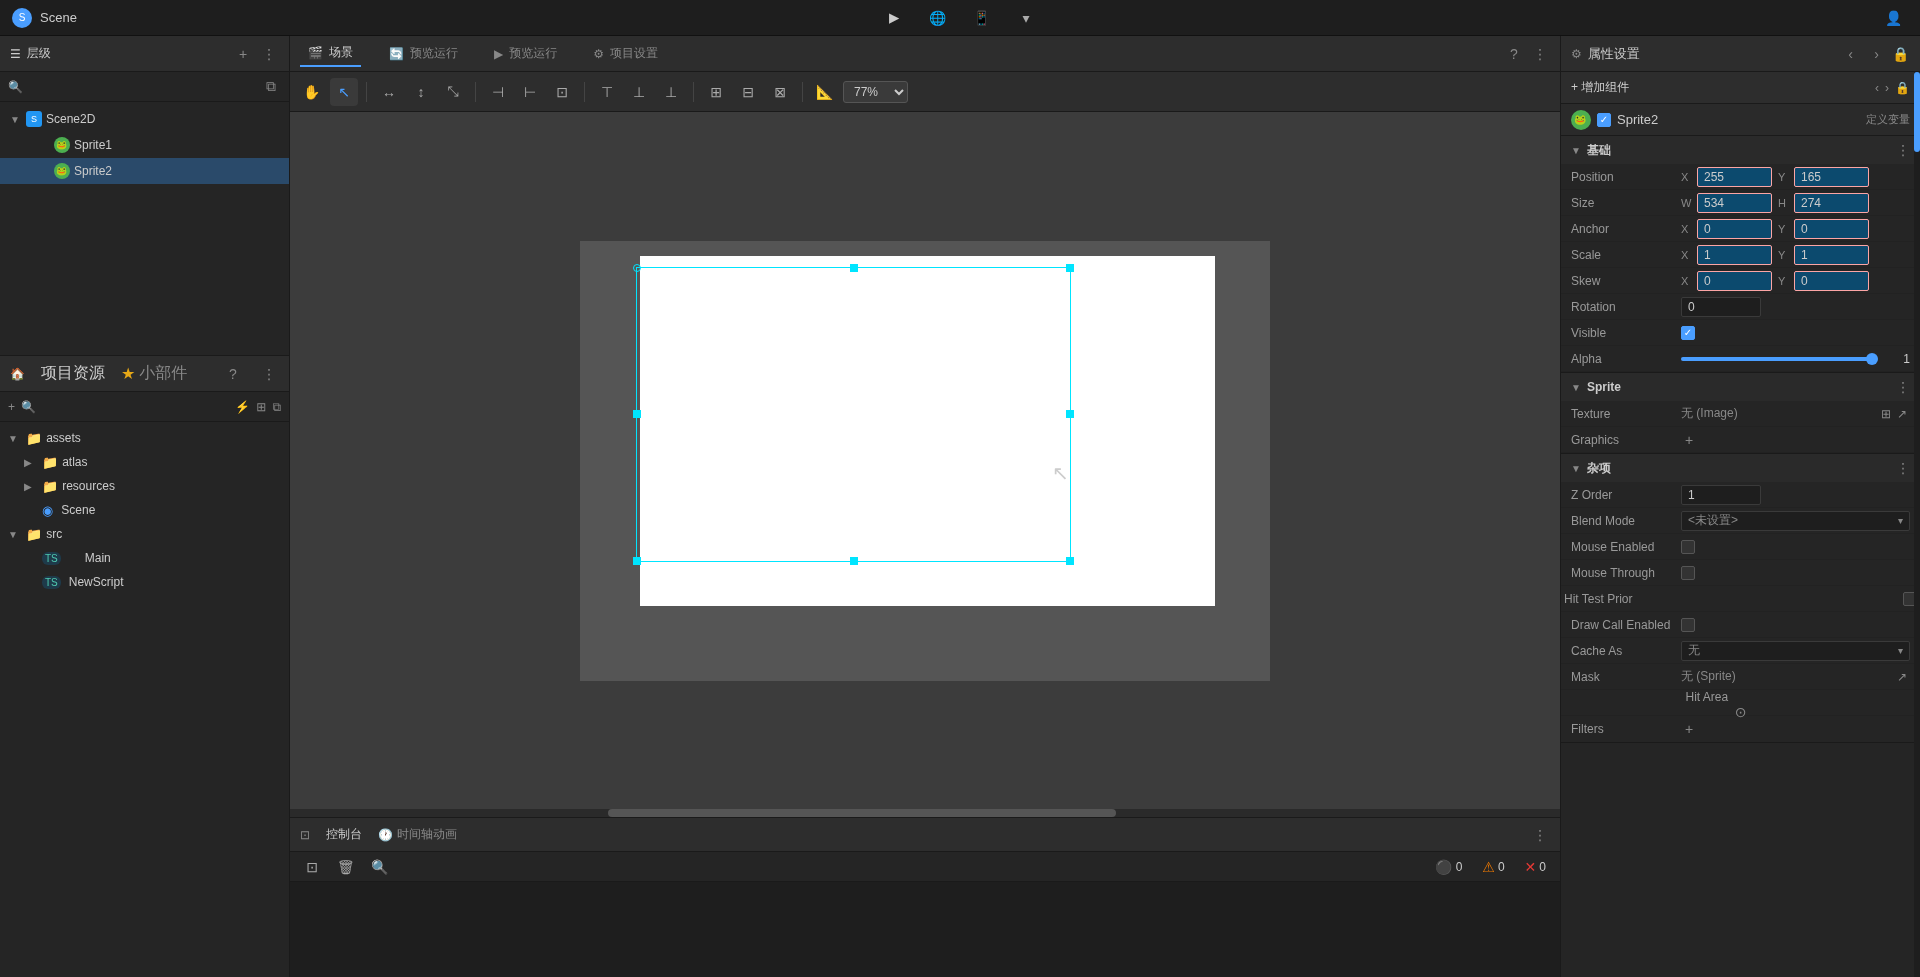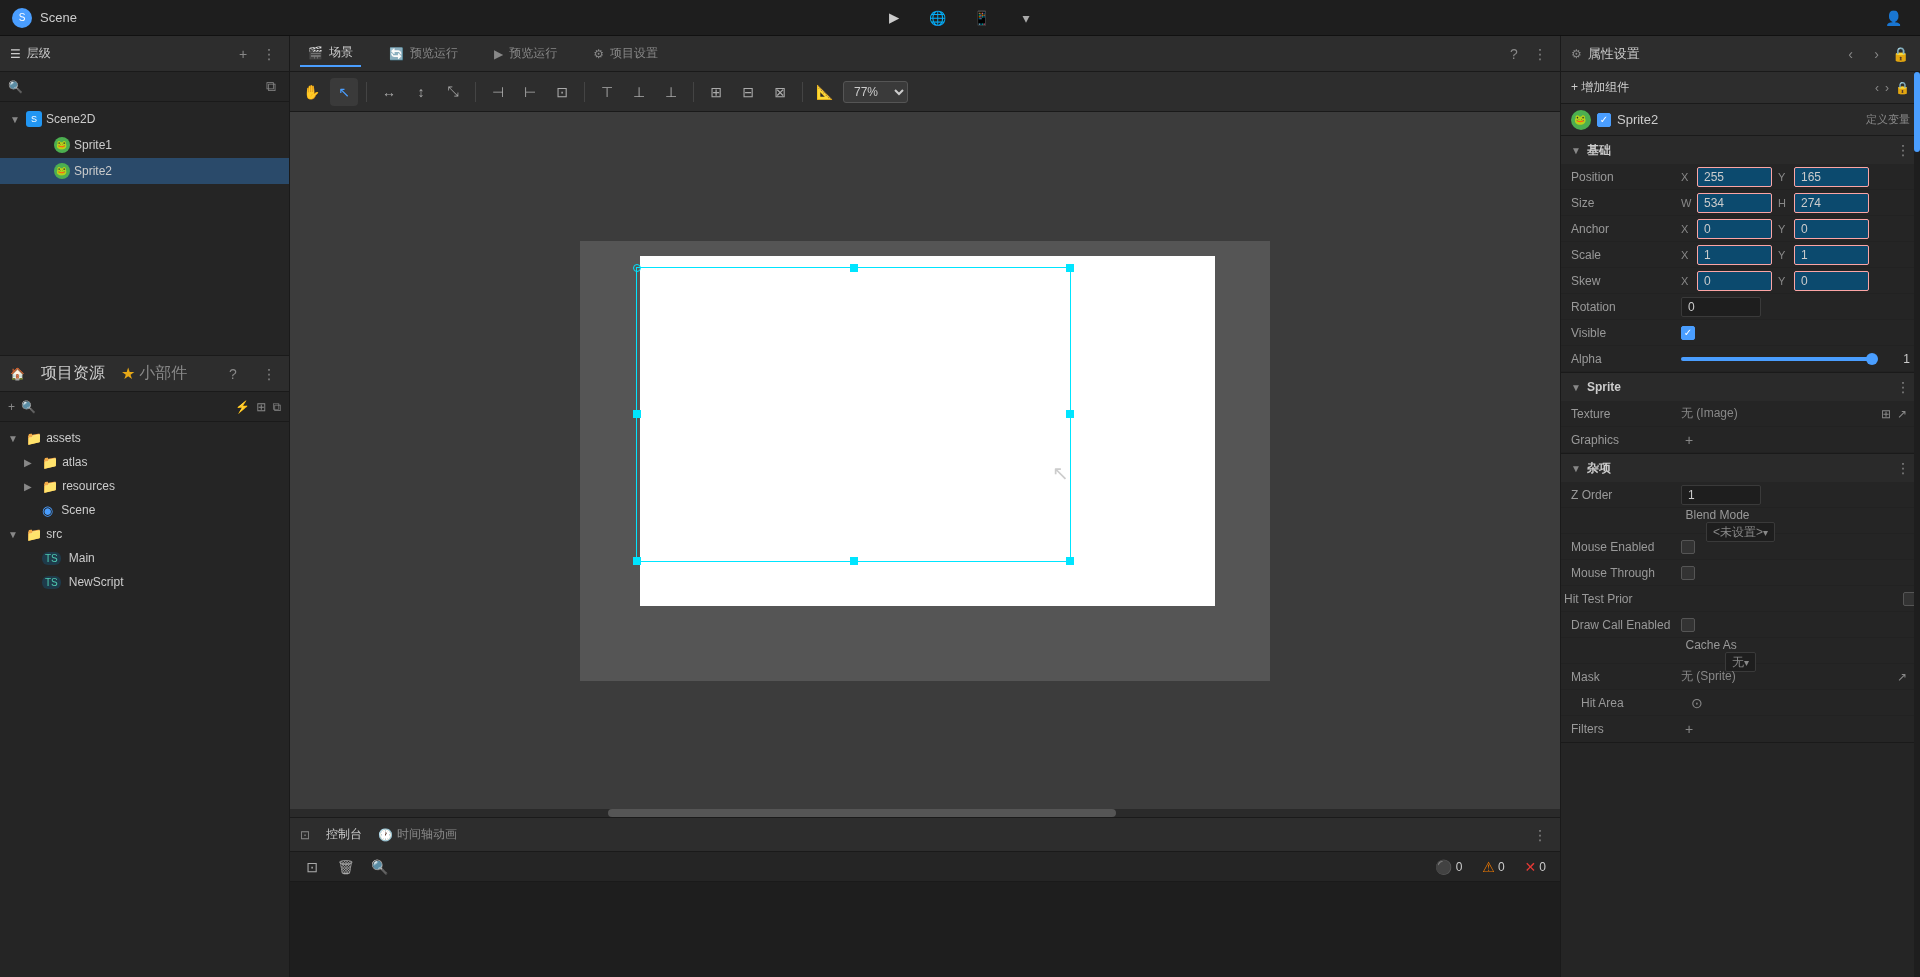--- a/index.html
+++ b/index.html
@@ -536,21 +536,20 @@
       font-size: 14px;
     }
 
     
     .dropdown-row {
       height: 26px;
       display: flex;
       align-items: center;
       padding: 0 10px;
       border-bottom: 1px solid #222;
-      flex-direction: column;
     }
     .dropdown-label { width: 110px; color: #999; font-size: 12px; }
     .dropdown-value {
       flex: 1;
       display: flex;
       align-items: center;
       justify-content: space-between;
       background: #1e1e1e;
       border: 1px solid #3a3a3a;
       border-radius: 2px;
@@ -570,20 +569,21 @@
     }
     .checkbox-label { width: 110px; color: #999; font-size: 12px; }
 
     
     .hit-area-row {
       height: 26px;
       display: flex;
       align-items: center;
       padding: 0 20px;
       border-bottom: 1px solid #222;
+      flex-direction: column;
     }
     .hit-area-label { width: 110px; color: #999; font-size: 12px; }
     .hit-area-icon { color: #888; font-size: 14px; }
 
     .filters-row {
       height: 26px;
       display: flex;
       align-items: center;
       padding: 0 10px;
     }
@@ -719,21 +719,21 @@
           <span style="color:#ccc;font-size:12px;margin-left:4px;">Scene</span>
         </div>
         <div class="assets-item">
           <span style="width:14px;color:#888;font-size:10px;">▼</span>
           <span class="folder-icon">📁</span>
           <span style="color:#ccc;font-size:12px;">src</span>
         </div>
         <div class="assets-item" style="padding-left:24px;">
           <span style="width:14px;"></span>
           <span class="ts-icon">TS</span>
-          <span style="color:#ccc;font-size:12px;margin-left:4px;">Main</span>
+          <span style="color:#ccc;font-size:12px;margin-left:20px;">Main</span>
         </div>
         <div class="assets-item" style="padding-left:24px;">
           <span style="width:14px;"></span>
           <span class="ts-icon">TS</span>
           <span style="color:#ccc;font-size:12px;margin-left:4px;">NewScript</span>
         </div>
       </div>
     </div>
   </div>
 

